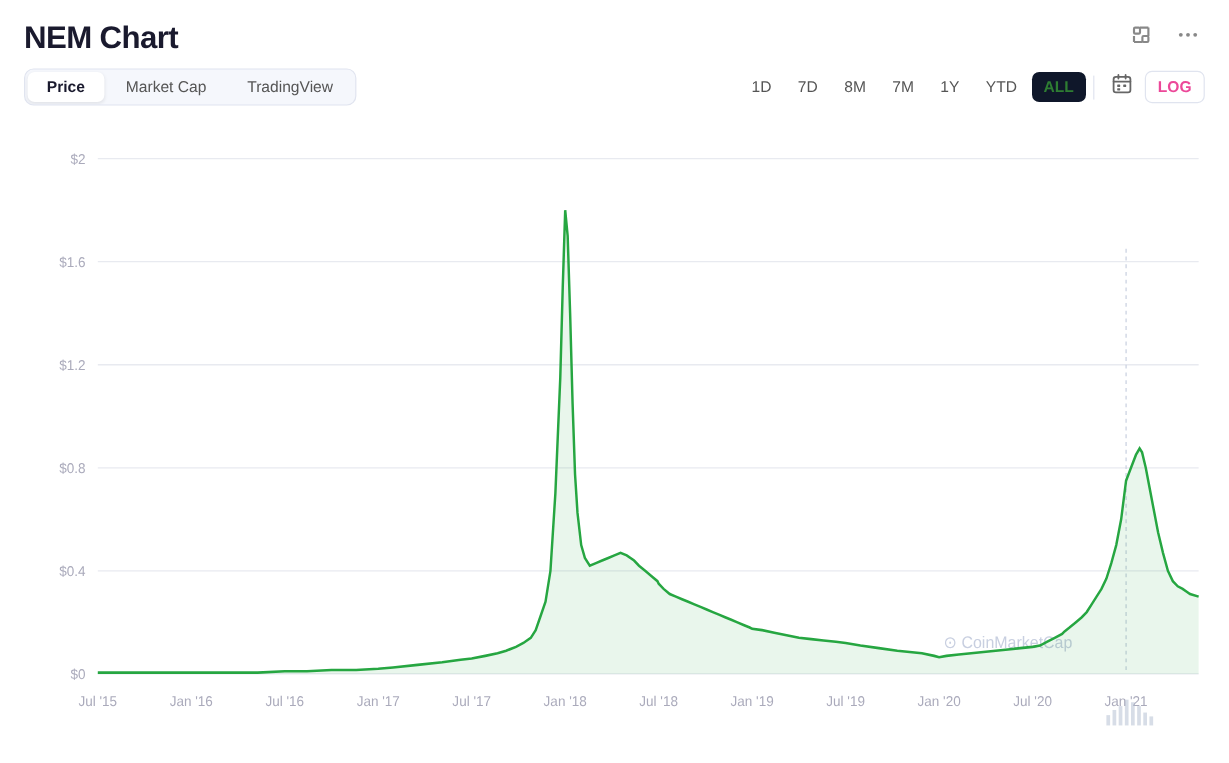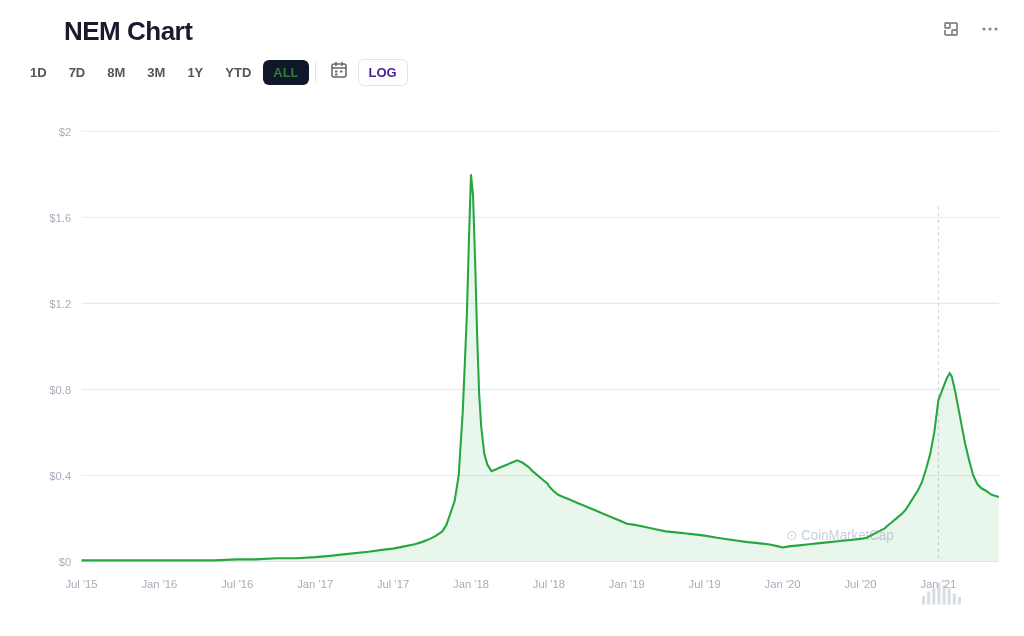--- a/index.html
+++ b/index.html
@@ -23,21 +23,20 @@
       display: flex;
       align-items: center;
       justify-content: space-between;
       margin-bottom: 10px;
     }
     .title {
       font-size: 26px;
       font-weight: 700;
       color: #1a1a2e;
       letter-spacing: -0.5px;
-      margin-left: 44px;
     }
     .header-icons {
       display: flex;
       gap: 12px;
       align-items: center;
     }
     .icon-btn {
       cursor: pointer;
       color: #888;
       font-size: 18px;
@@ -80,21 +79,21 @@
     .range-group {
       display: flex;
       align-items: center;
       gap: 2px;
     }
     .range-btn {
       padding: 5px 10px;
       border: none;
       background: transparent;
       font-size: 13px;
-      font-weight: 700;
+      font-weight: 400;
       color: #555;
       cursor: pointer;
       border-radius: 6px;
     }
     .range-btn.active {
       background: #0f172a;
       color: #2e7d32;
       font-weight: 700;
     }
     .range-divider {
@@ -110,21 +109,21 @@
       cursor: pointer;
       color: #555;
       font-size: 16px;
     }
     .log-btn {
       padding: 5px 10px;
       border: 1.5px solid #e0e4ef;
       background: transparent;
       font-size: 13px;
       font-weight: 600;
-      color: #4c1d95;
+      color: #ec4899;
       cursor: pointer;
       border-radius: 6px;
     }
     .chart-area {
       flex: 1;
       position: relative;
       margin-top: 4px;
     }
     .chart-svg {
       width: 100%;
@@ -179,26 +178,31 @@
           <circle cx="4" cy="9" r="1.6"></circle>
           <circle cx="10" cy="9" r="1.6"></circle>
           <circle cx="16" cy="9" r="1.6"></circle>
         </svg>
       </button>
     </div>
   </div>
 
   <div class="toolbar-row">
 
+    <div class="tab-group">
+      <button class="tab-btn active">Price</button>
+      <button class="tab-btn">Market Cap</button>
+      <button class="tab-btn">TradingView</button>
+    </div>
 
     <div class="range-group">
       <button class="range-btn">1D</button>
       <button class="range-btn">7D</button>
       <button class="range-btn">8M</button>
-      <button class="range-btn">3M</button>
+      <button class="range-btn">7M</button>
       <button class="range-btn">1Y</button>
       <button class="range-btn">YTD</button>
       <button class="range-btn active">ALL</button>
       <div class="range-divider"></div>
       <button class="calendar-btn" title="Date Range">
         <svg width="18" height="18" viewBox="0 0 18 18" fill="none" stroke="#666" stroke-width="1.5" stroke-linecap="round">
           <rect x="2" y="3" width="14" height="13" rx="2"></rect>
           <line x1="2" y1="7" x2="16" y2="7"></line>
           <line x1="6" y1="1.5" x2="6" y2="4.5"></line>
           <line x1="12" y1="1.5" x2="12" y2="4.5"></line>

